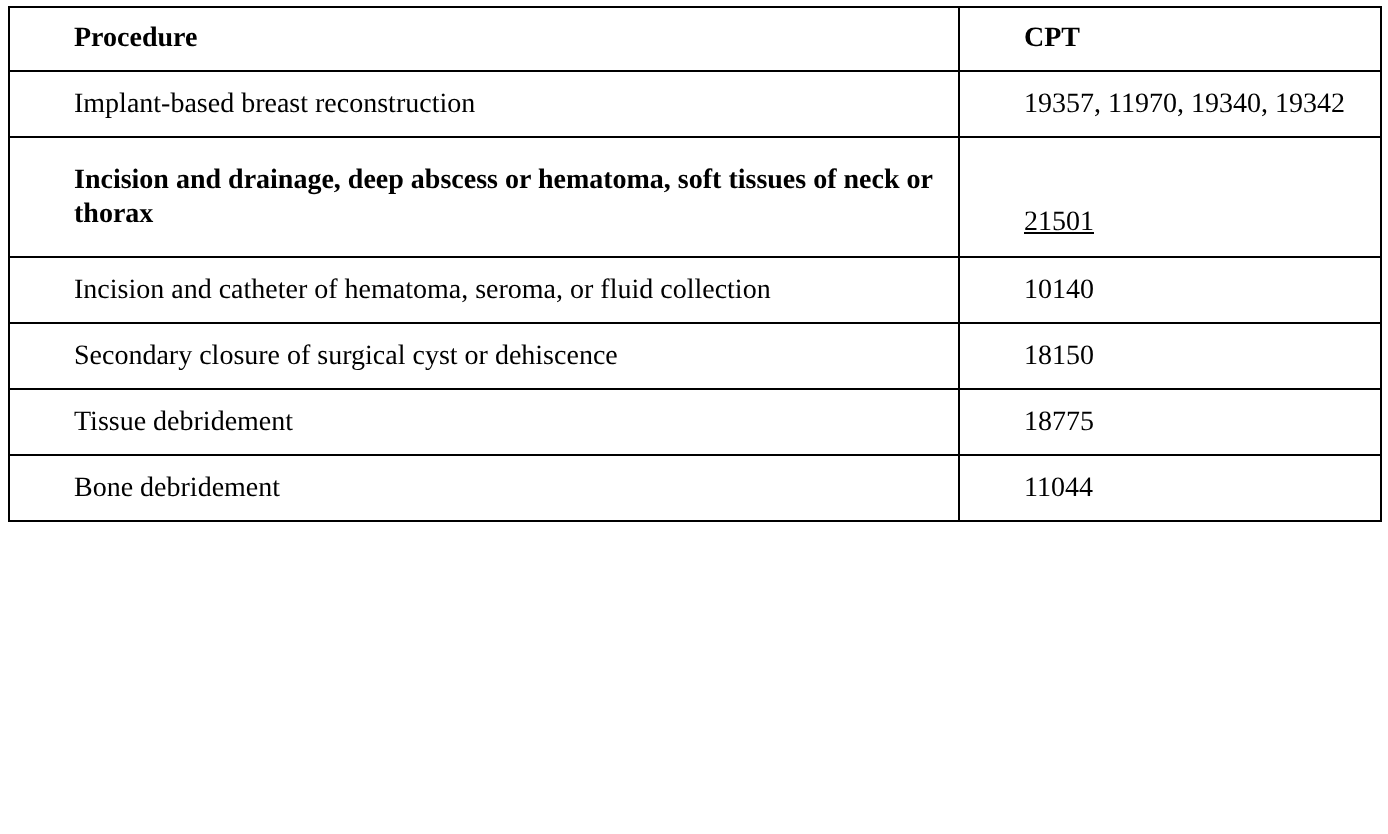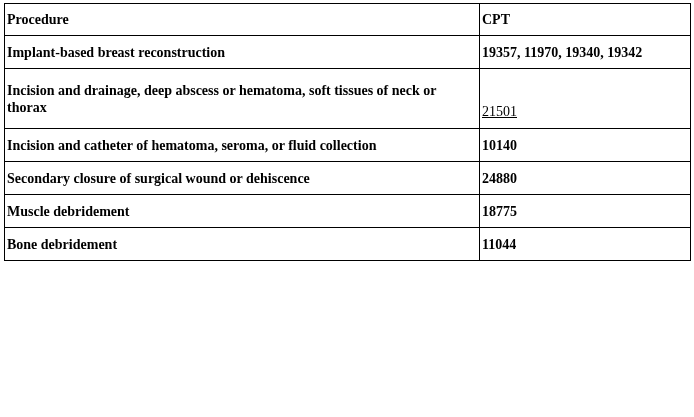--- a/index.html
+++ b/index.html
@@ -1,26 +1,26 @@
 <!DOCTYPE html>
 <html><head>
 <meta charset="utf-8">
 <style>
   html, body { margin: 0; padding: 0; background: #ffffff; }
   body { width: 694px; height: 417px; position: relative; overflow: hidden;
          font-family: "Liberation Serif", "DejaVu Serif", serif; color: #000; }
   table { position: absolute; left: 4px; top: 3px; border-collapse: collapse;
           width: 686px; table-layout: fixed; }
-  td, th { border: 1.3px solid #000; padding: 0 0 0 2px; font-size: 14px;
+  td, th { border: 1.3px solid #000; padding: 0 0 0 32px; font-size: 14px;
            line-height: 17px; vertical-align: middle; text-align: left;
            font-weight: normal; }
   th { font-weight: bold; height: 31px; }
   col.c1 { width: 475px; }
   col.c2 { width: 211px; }
-  tr.r1 td { height: 32px; font-weight: bold; }
+  tr.r1 td { height: 32px; }
   tr.r2 td { height: 51px; }
   td.code-bottom { vertical-align: bottom; padding-bottom: 8px; text-decoration: underline; }
   td.proc2 { padding-top: 1px; font-weight: bold; }
 </style>
 </head>
 <body>
 
 <table>
   <colgroup>
       <col class="c1">
@@ -39,25 +39,25 @@
     </tr>
     <tr class="r2">
       <td class="proc2">Incision and drainage, deep abscess or hematoma, soft tissues of neck or thorax</td>
       <td class="code-bottom">21501</td>
     </tr>
     <tr class="r1">
       <td>Incision and catheter of hematoma, seroma, or fluid collection</td>
       <td>10140</td>
     </tr>
     <tr class="r1">
-      <td>Secondary closure of surgical wound or dehiscence</td>
-      <td>24880</td>
+      <td>Secondary closure of surgical cyst or dehiscence</td>
+      <td>18150</td>
     </tr>
     <tr class="r1">
-      <td>Muscle debridement</td>
+      <td>Tissue debridement</td>
       <td>18775</td>
     </tr>
     <tr class="r1">
       <td>Bone debridement</td>
       <td>11044</td>
     </tr>
   </tbody>
 </table>
 
 </body></html>

